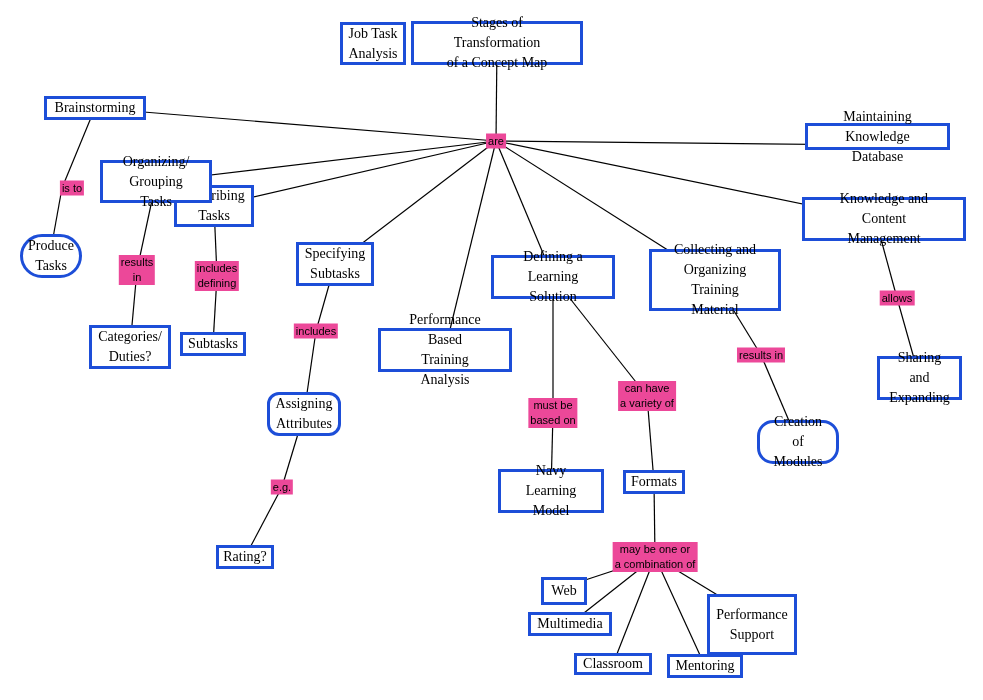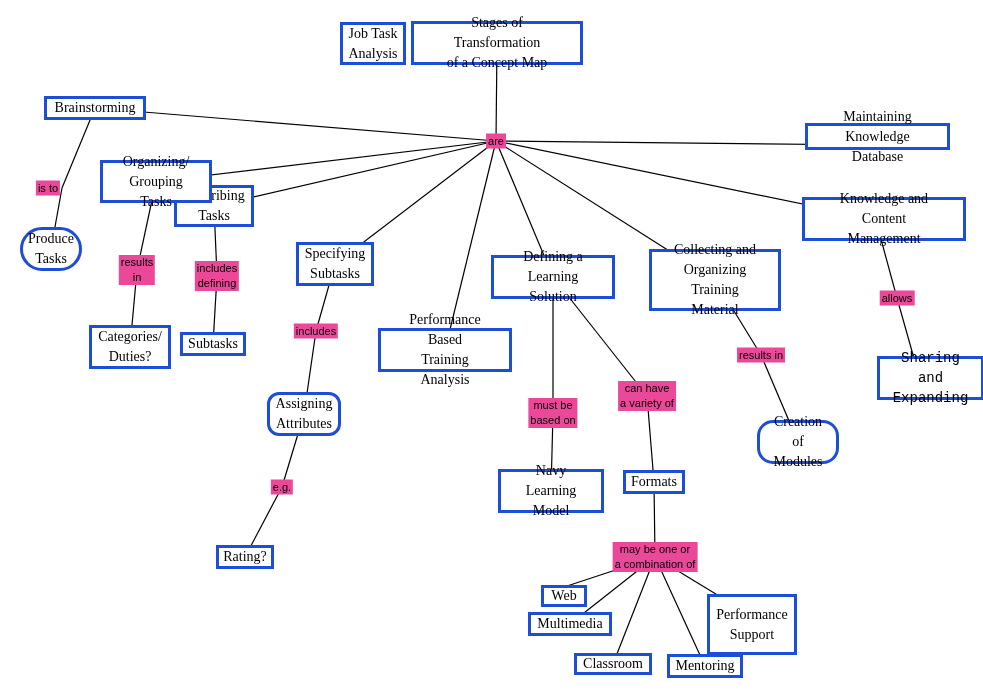--- a/index.html
+++ b/index.html
@@ -74,61 +74,61 @@
     <line x1="761" y1="355" x2="798" y2="442"></line>
     <line x1="875.5" y1="219" x2="897" y2="298"></line>
     <line x1="897" y1="298" x2="919.5" y2="378"></line>
   </svg>
 
 <div class="node" id="n-job_task_analysis" style="left: 340px; top: 22px; width: 66px; height: 43px;">Job Task
 Analysis</div>
 <div class="node" id="n-stages" style="left: 411px; top: 21px; width: 172px; height: 44px;">Stages of Transformation
 of a Concept Map</div>
 <div class="node" id="n-brainstorming" style="left: 44px; top: 96px; width: 102px; height: 24px;">Brainstorming</div>
-<div class="node" id="n-produce_tasks" style="left: 20px; top: 227px; width: 62px; height: 44px; border-radius: 22px;">Produce
+<div class="node" id="n-produce_tasks" style="left: 20px; top: 234px; width: 62px; height: 44px; border-radius: 22px;">Produce
 Tasks</div>
 <div class="node" id="n-describing" style="left: 174px; top: 185px; width: 80px; height: 42px;">Describing
 Tasks</div>
 <div class="node" id="n-organizing" style="left: 100px; top: 160px; width: 112px; height: 43px;">Organizing/
 Grouping Tasks</div>
 <div class="node" id="n-categories" style="left: 89px; top: 325px; width: 82px; height: 44px;">Categories/
 Duties?</div>
 <div class="node" id="n-subtasks" style="left: 180px; top: 332px; width: 66px; height: 24px;">Subtasks</div>
 <div class="node" id="n-specifying" style="left: 296px; top: 242px; width: 78px; height: 44px;">Specifying
 Subtasks</div>
 <div class="node" id="n-assigning" style="left: 267px; top: 392px; width: 74px; height: 44px; border-radius: 12px;">Assigning
 Attributes</div>
 <div class="node" id="n-rating" style="left: 216px; top: 545px; width: 58px; height: 24px;">Rating?</div>
 <div class="node" id="n-performance_based" style="left: 378px; top: 328px; width: 134px; height: 44px;">Performance Based
 Training Analysis</div>
 <div class="node" id="n-defining" style="left: 491px; top: 255px; width: 124px; height: 44px;">Defining a
 Learning Solution</div>
 <div class="node" id="n-navy_model" style="left: 498px; top: 469px; width: 106px; height: 44px;">Navy Learning
 Model</div>
 <div class="node" id="n-formats" style="left: 623px; top: 470px; width: 62px; height: 24px;">Formats</div>
-<div class="node" id="n-web" style="left: 541px; top: 577px; width: 40px; height: 22px; margin-top: 8px;">Web</div>
+<div class="node" id="n-web" style="left: 541px; top: 577px; width: 40px; height: 28px;">Web</div>
 <div class="node" id="n-multimedia" style="left: 528px; top: 612px; width: 84px; height: 24px;">Multimedia</div>
 <div class="node" id="n-classroom" style="left: 574px; top: 653px; width: 78px; height: 22px;">Classroom</div>
 <div class="node" id="n-mentoring" style="left: 667px; top: 654px; width: 76px; height: 24px;">Mentoring</div>
 <div class="node" id="n-performance_support" style="left: 707px; top: 594px; width: 90px; height: 61px;">Performance
 Support</div>
 <div class="node" id="n-collecting" style="left: 649px; top: 249px; width: 132px; height: 62px;">Collecting and
 Organizing Training
 Material</div>
 <div class="node" id="n-creation_modules" style="left: 757px; top: 420px; width: 82px; height: 44px; border-radius: 16px;">Creation of
 Modules</div>
 <div class="node" id="n-maintaining" style="left: 805px; top: 123px; width: 145px; height: 27px;">Maintaining
 Knowledge Database</div>
 <div class="node" id="n-knowledge_content" style="left: 802px; top: 197px; width: 164px; height: 44px;">Knowledge and
 Content Management</div>
-<div class="node" id="n-sharing" style="left: 877px; top: 356px; width: 107px; height: 44px; font-family: Liberation Mono, monospace;">Sharing and
+<div class="node" id="n-sharing" style="left: 877px; top: 356px; width: 85px; height: 44px;">Sharing and
 Expanding</div>
 
 <div class="link-label" id="l-are" style="left: 496px; top: 141px;">are</div>
-<div class="link-label" id="l-is_to" style="left: 48px; top: 188px;">is to</div>
+<div class="link-label" id="l-is_to" style="left: 72px; top: 188px;">is to</div>
 <div class="link-label" id="l-results_in_1" style="left: 137px; top: 270px;">results
 in</div>
 <div class="link-label" id="l-includes_defining" style="left: 217px; top: 276px;">includes
 defining</div>
 <div class="link-label" id="l-includes" style="left: 316px; top: 331px;">includes</div>
 <div class="link-label" id="l-eg" style="left: 282px; top: 487px;">e.g.</div>
 <div class="link-label" id="l-must_be_based_on" style="left: 553px; top: 413px;">must be
 based on</div>
 <div class="link-label" id="l-can_have_variety" style="left: 647px; top: 396px;">can have
 a variety of</div>

